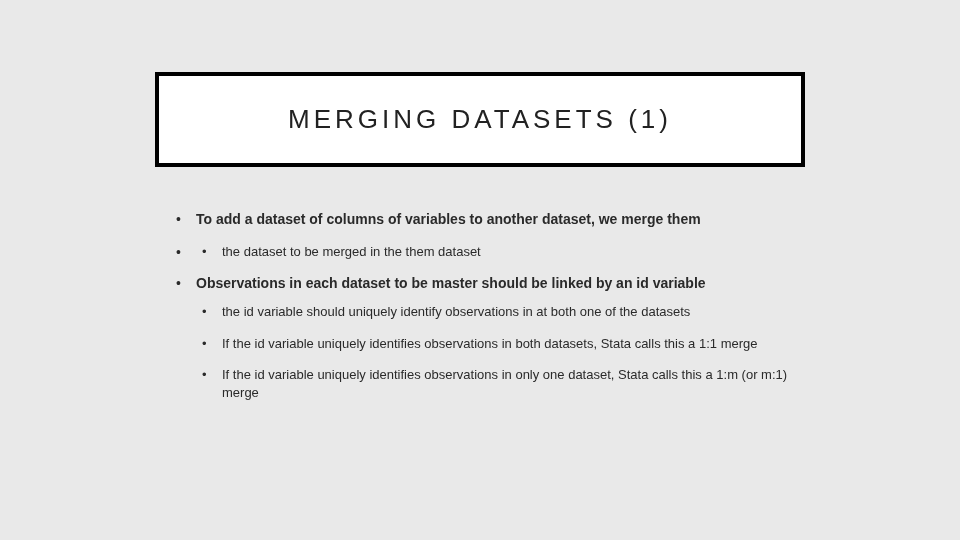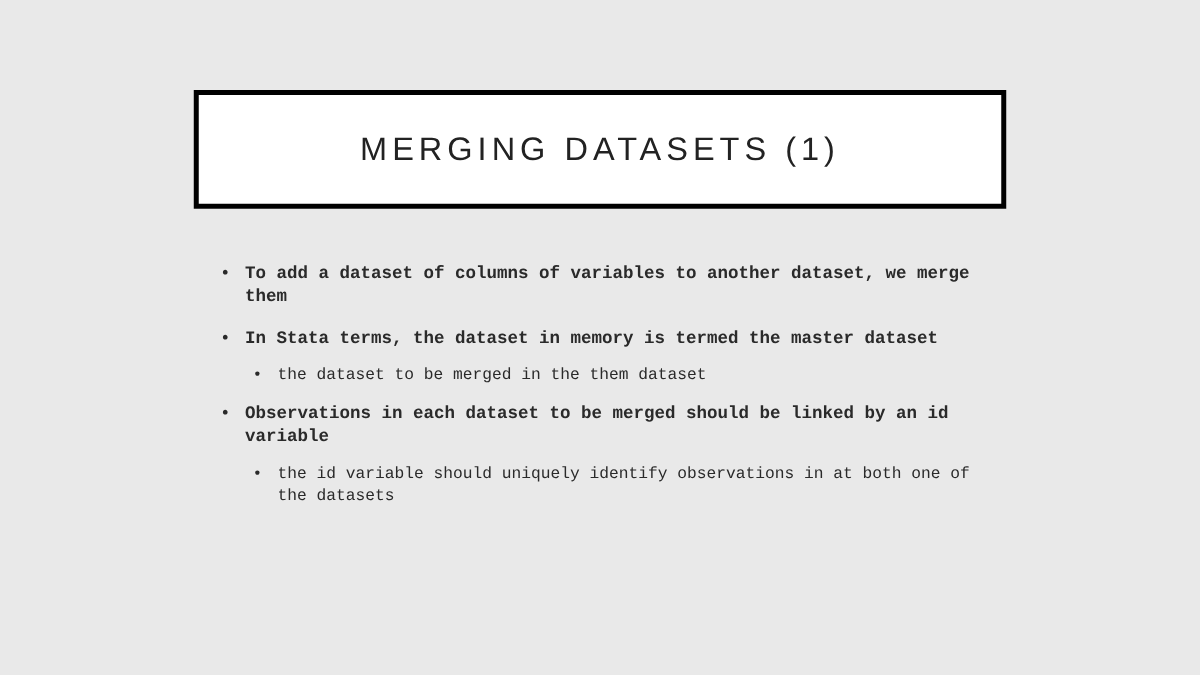--- a/index.html
+++ b/index.html
@@ -35,21 +35,20 @@
     color: #222;
     font-weight: 400;
   }
   .content {
     position: absolute;
     left: 170px;
     top: 210px;
     width: 635px;
     font-size: 14px;
     color: #2a2a2a;
-    font-family: Liberation Mono, monospace;
   }
   .content ul { list-style: none; }
   .content > ul > li {
     position: relative;
     padding-left: 26px;
     margin-bottom: 14px;
     font-weight: 700;
     line-height: 1.35;
   }
   .content > ul > li::before {
@@ -88,31 +87,36 @@
   <div class="title-box">
     <div class="title-text">MERGING DATASETS (1)</div>
   </div>
 
   <div class="content">
     <ul>
       <li>
         <span>To add a dataset of columns of variables to another dataset, we merge them</span>
       </li>
       <li>
-        <span>In Stata terms, the dataset in memory is termed the master dataset</span>
         <ul>
           <li>
             <span>the dataset to be merged in the them dataset</span>
           </li>
         </ul>
       </li>
       <li>
-        <span>Observations in each dataset to be merged should be linked by an id variable</span>
+        <span>Observations in each dataset to be master should be linked by an id variable</span>
         <ul>
           <li>
             <span>the id variable should uniquely identify observations in at both one of the datasets</span>
+          </li>
+          <li>
+            <span>If the id variable uniquely identifies observations in both datasets, Stata calls this a 1:1 merge</span>
+          </li>
+          <li>
+            <span>If the id variable uniquely identifies observations in only one dataset, Stata calls this a 1:m (or m:1) merge</span>
           </li>
         </ul>
       </li>
     </ul>
   </div>
 
 </div>
 
 </body></html>

